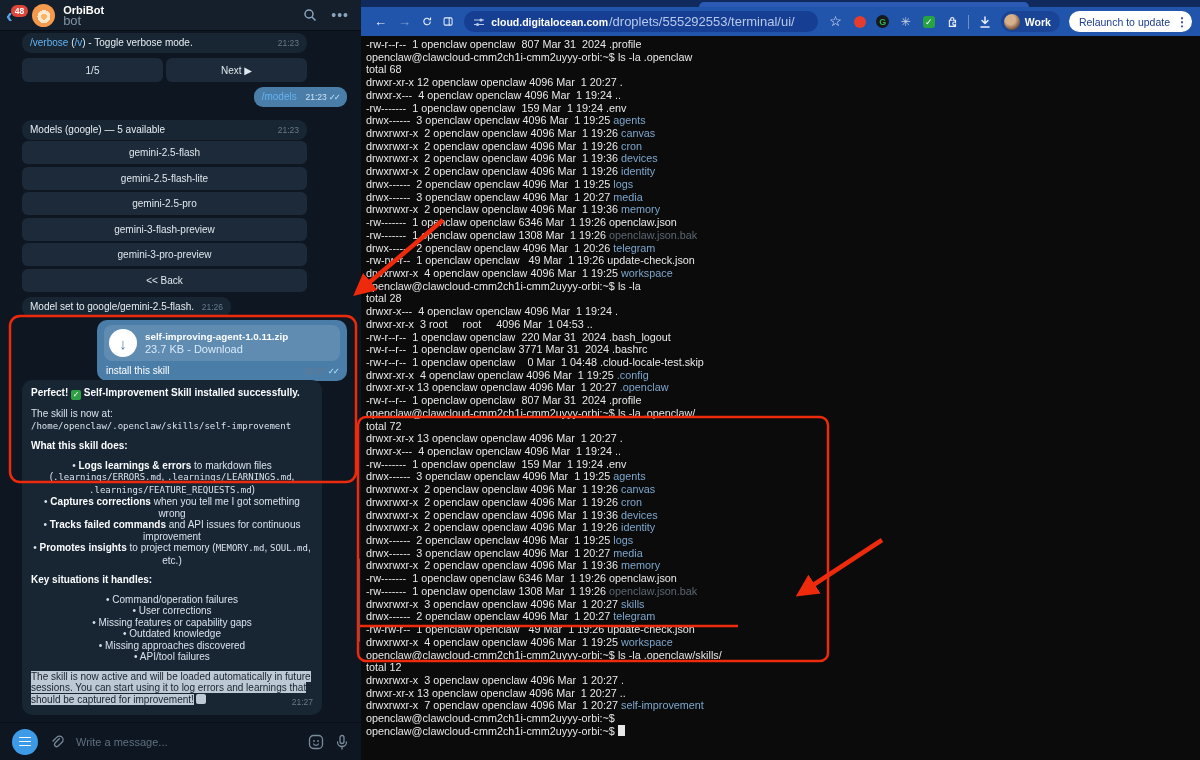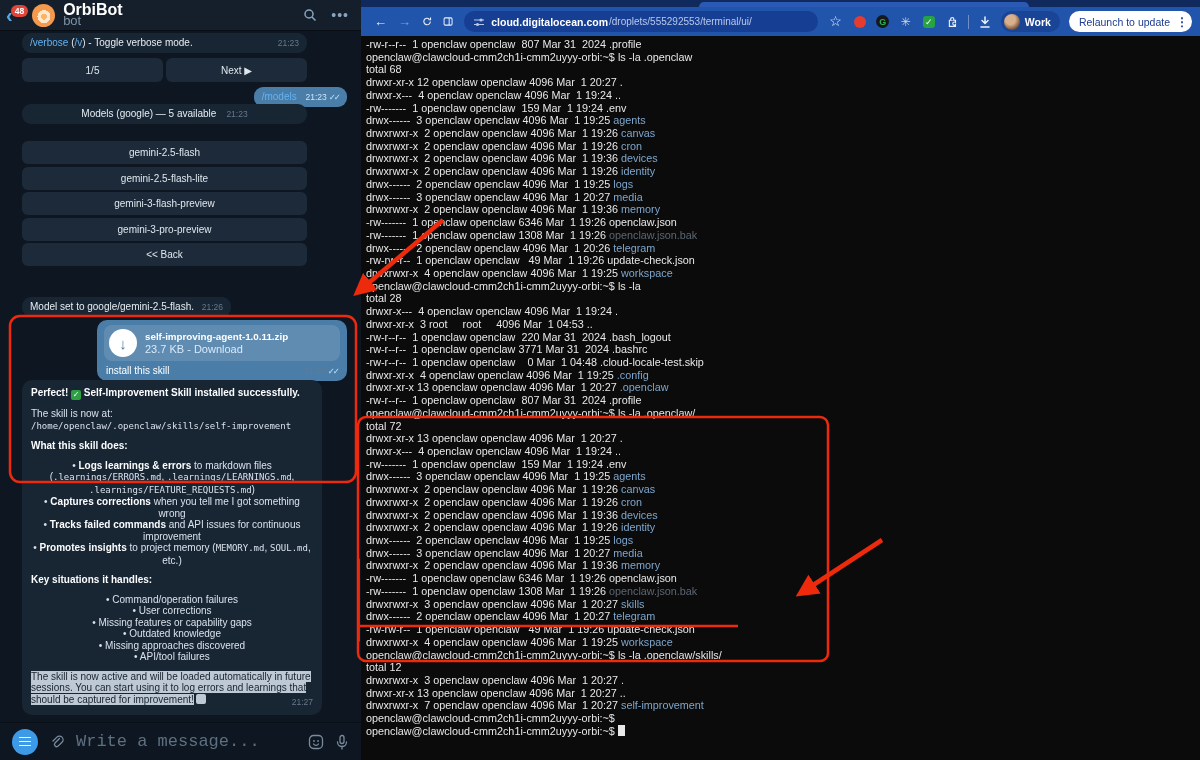--- a/index.html
+++ b/index.html
@@ -10,21 +10,21 @@
   .tg{position:absolute;left:0;top:0;width:361px;height:760px;background:#0e1621;overflow:hidden;}
   .tg-header{position:absolute;top:0;left:0;width:100%;height:30px;background:#151f2b;
              display:flex;align-items:center;z-index:4;box-shadow:0 1px 0 rgba(0,0,0,.4);}
   .back{display:flex;align-items:center;margin-left:6px;}
   .chev{color:#54a7e8;font-size:20px;line-height:20px;font-weight:bold;}
   .badge{background:#e0453a;color:#fff;font-size:8.5px;font-weight:bold;border-radius:8px;
          padding:1px 4px;margin-left:-2px;margin-top:-8px;}
   .avatar{width:23px;height:23px;border-radius:50%;margin-left:4px;
           background:radial-gradient(circle at 52% 55%, #f9b465 0 3px, #fde7cd 3px 6.5px, #f5994d 6.5px);}
   .tg-titlebox{margin-left:8px;display:flex;flex-direction:column;}
-  .tg-title{color:#fff;font-size:16px;font-weight:bold;line-height:12px;}
+  .tg-title{color:#fff;font-size:11px;font-weight:bold;line-height:12px;}
   .tg-sub{color:#7f92a3;font-size:13px;line-height:10px;}
   .tg-hicons{margin-left:auto;display:flex;align-items:center;gap:14px;margin-right:12px;color:#8aa4bd;}
   .dots{font-size:14px;letter-spacing:1px;color:#8aa4bd;}
 
   .msg{position:absolute;font-size:10px;}
   .in{background:#182533;border-radius:9px;color:#e6edf3;padding:4px 8px;line-height:12px;}
   .out{background:#4a7da8;border-radius:9px;color:#fff;padding:4px 8px;line-height:12px;}
   .time{color:#66798b;font-size:8.5px;}
   .out .time{color:#cfe4f5;}
   .checks{color:#b7e3ff;font-size:8.5px;letter-spacing:-2px;margin-left:2px;}
@@ -59,36 +59,36 @@
   .emchart{display:inline-block;width:10px;height:10px;border-radius:2px;vertical-align:-1px;margin-left:2px;
         background:linear-gradient(45deg,transparent 42%,#d8462f 42% 58%,transparent 58%),#e3efe0;}
   .sel{background:#bdc9d4;color:#18222e;}
   .big-time{float:right;color:#66798b;font-size:8.5px;margin-top:3px;}
 
   .composer{position:absolute;left:0;bottom:0;width:100%;height:38px;background:#0e1621;
             border-top:1px solid #090f17;display:flex;align-items:center;gap:11px;padding:0 12px;box-sizing:border-box;}
   .menubtn{width:26px;height:26px;border-radius:50%;background:#3d9ae6;display:flex;flex-direction:column;
            justify-content:center;align-items:center;gap:2.5px;flex:0 0 26px;cursor:pointer;}
   .menubtn i{display:block;width:12px;height:1.6px;background:#fff;border-radius:1px;}
-  .ph{color:#5d7081;font-size:17px;flex:1;font-family:Liberation Mono, monospace;}
+  .ph{color:#5d7081;font-size:11px;flex:1;}
   .cic{color:#7a8b9c;}
 
   .thumb{position:absolute;right:1px;top:558px;width:3px;height:84px;background:rgba(170,195,214,.4);border-radius:2px;}
 
   
   .browser{position:absolute;left:361px;top:0;width:839px;height:760px;background:#0b0b0b;}
   .tabstrip{height:7px;background:#102a5e;position:relative;}
   .tabhint{position:absolute;left:338px;top:2px;width:330px;height:5px;background:#2a5ab3;border-radius:5px 5px 0 0;}
   .toolbar{height:29px;background:#2154ab;display:flex;align-items:center;gap:11px;padding:0 8px 0 13px;}
   .tbi{color:#eaf0fc;font-size:13px;line-height:13px;cursor:pointer;display:flex;align-items:center;}
   .tbi.dim2{opacity:.45;}
   .omni{flex:0 0 336px;height:21px;background:#163e92;border-radius:11px;display:flex;align-items:center;
         gap:6px;padding:0 9px;overflow:hidden;}
   .urlhost{color:#fff;font-size:10.5px;font-weight:bold;white-space:nowrap;}
-  .urlpath{color:#b9c9ea;font-size:10px;white-space:nowrap;margin-left:-5px;}
+  .urlpath{color:#b9c9ea;font-size:13px;white-space:nowrap;margin-left:-5px;}
   .rt{margin-left:auto;display:flex;align-items:center;gap:9px;}
   .ext{width:14px;height:14px;display:flex;align-items:center;justify-content:center;cursor:pointer;}
   .ext1{background:#e43d2f;border-radius:50%;width:12px;height:12px;}
   .ext2{background:#16181c;border-radius:50%;width:13px;height:13px;color:#2bb24c;font-size:9px;font-weight:bold;
         display:flex;align-items:center;justify-content:center;}
   .ext4{background:#27a343;border-radius:3px;width:12px;height:12px;color:#fff;font-size:9px;
         display:flex;align-items:center;justify-content:center;}
   .vdiv{width:1px;height:14px;background:rgba(255,255,255,.35);}
   .chip{display:flex;align-items:center;gap:5px;background:#1a4496;border-radius:11px;height:21px;padding:0 9px 0 3px;cursor:pointer;}
   .chip-av{width:16px;height:16px;border-radius:50%;background:radial-gradient(circle at 40% 35%,#d9b08c 0 35%,#6b4a33 75%);}
@@ -141,28 +141,29 @@
     <div class="kbrow">
       <div class="ibtn">1/5</div>
       <div class="ibtn">Next ▶</div>
     </div>
 
     <div class="msg out" style="right:14px;top:87px;">
       <span class="link">/models</span>
       <span class="time" style="margin-left:6px;">21:23</span><span class="checks">✓✓</span>
     </div>
 
-    <div class="msg in row-sb" style="left:22px;top:104px;width:269px;justify-content:center;">
+    <div class="msg in row-sb" style="left:22px;top:120px;width:269px;">
       <span>Models (google) — 5 available</span>
       <span class="time">21:23</span>
     </div>
 
     <div class="kb" id="model-kb">
         <div class="ibtn">gemini-2.5-flash</div>
         <div class="ibtn">gemini-2.5-flash-lite</div>
+        <div class="ibtn">gemini-2.5-pro</div>
         <div class="ibtn">gemini-3-flash-preview</div>
         <div class="ibtn">gemini-3-pro-preview</div>
         <div class="ibtn">&lt;&lt; Back</div>
       </div>
 
     <div class="msg in" style="left:22px;top:297px;width:auto;">
       <span>Model set to google/gemini-2.5-flash.</span>
       <span class="time" style="margin-left:5px;">21:26</span>
     </div>
 

